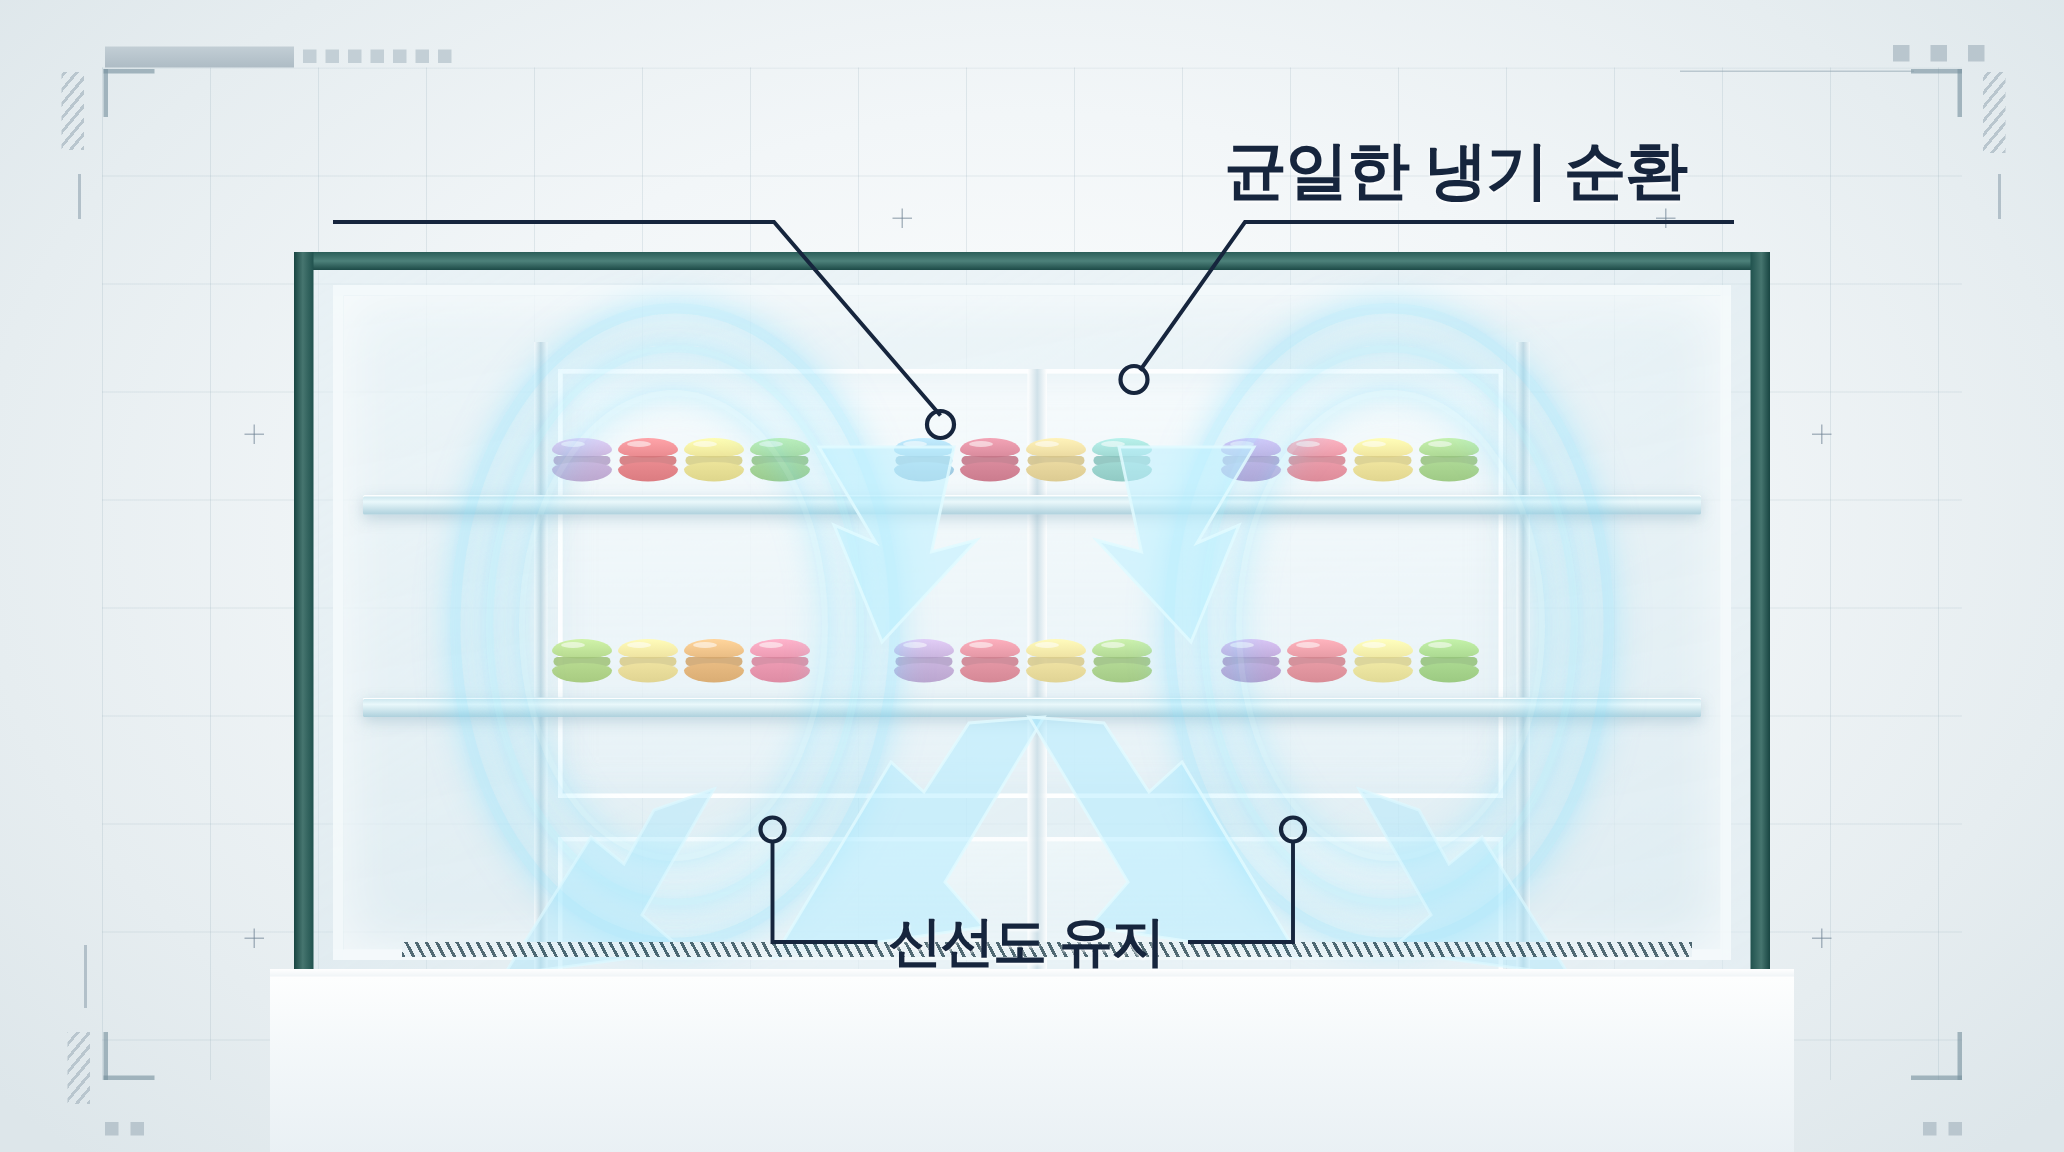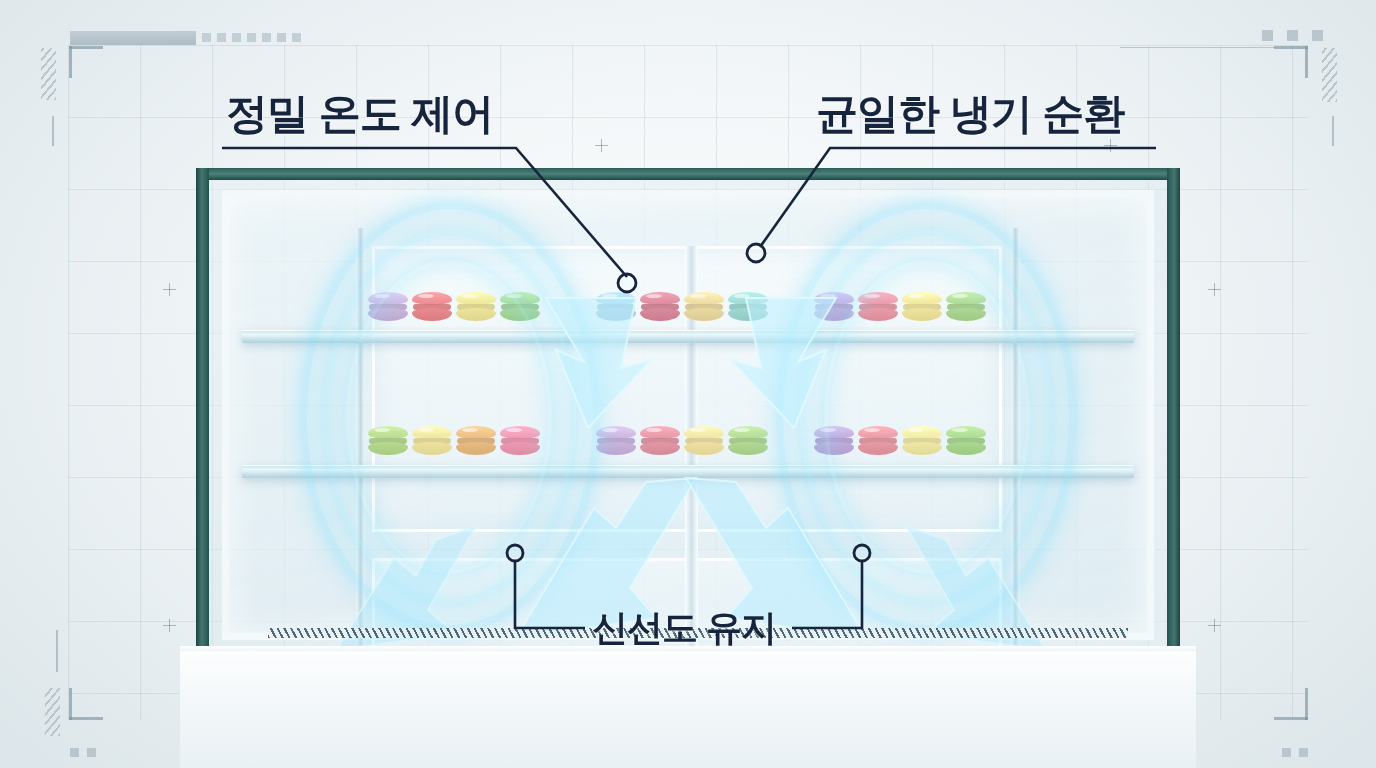--- a/index.html
+++ b/index.html
@@ -382,19 +382,18 @@
       <path d="M1156 148 L830 148 L760 247"></path>
       <path d="M515 560 L515 628 L585 628"></path>
       <path d="M862 560 L862 628 L792 628"></path>
     </g>
     <circle cx="627" cy="283" r="9" fill="none" stroke="#16253d" stroke-width="2.8"></circle>
     <circle cx="756" cy="253" r="9" fill="none" stroke="#16253d" stroke-width="2.8"></circle>
     <circle cx="515" cy="553" r="8" fill="none" stroke="#16253d" stroke-width="2.8"></circle>
     <circle cx="862" cy="553" r="8" fill="none" stroke="#16253d" stroke-width="2.8"></circle>
   </svg>
 
-  <div class="label label-lg" style="left:226px;top:86px;">정밀 온도 제어</div>
 
   <div class="label label-lg" style="left:816px;top:86px;">균일한 냉기 순환</div>
 
   <div class="label label-md" style="left:592px;top:604px;">신선도 유지</div>
 
 </div>
 
 </body></html>

